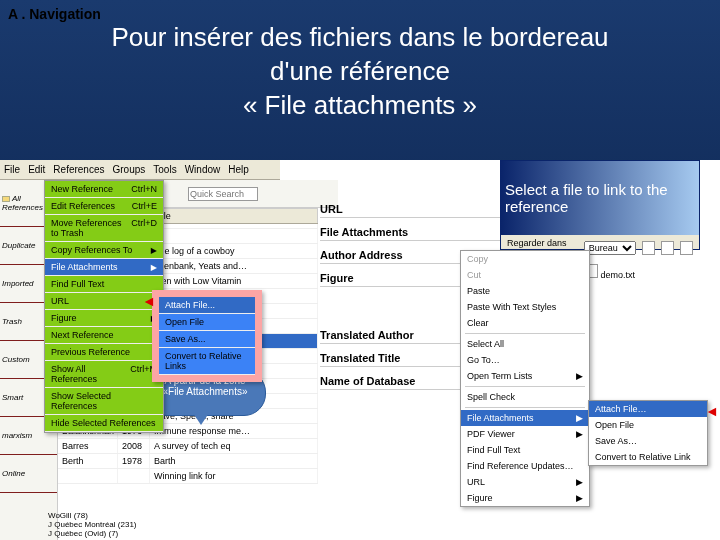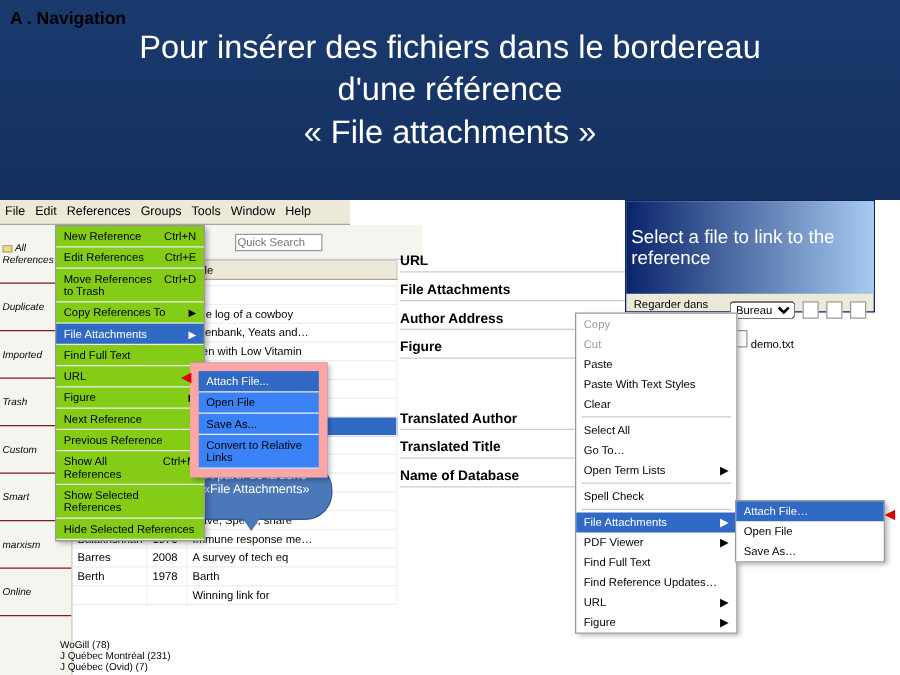--- a/index.html
+++ b/index.html
@@ -332,20 +332,21 @@
       </div>
       <div class="m-item">
         <span>Figure</span>
         <span>▶</span>
       </div>
     </div>
   <div class="ctx-sub" id="ctx-sub">
       <div class="m-item sel">Attach File…</div>
       <div class="m-item">Open File</div>
       <div class="m-item">Save As…</div>
+      <div class="m-item">Convert to Relative Link</div>
     </div>
   <div class="red-arrow-right">◄</div>
 
   <div class="filedlg">
     <div class="ttl">Select a file to link to the reference</div>
     <div class="row">
       <span>Regarder dans :</span>
       <select><option>Bureau</option></select>
       <span class="icon"></span>
       <span class="icon"></span>

